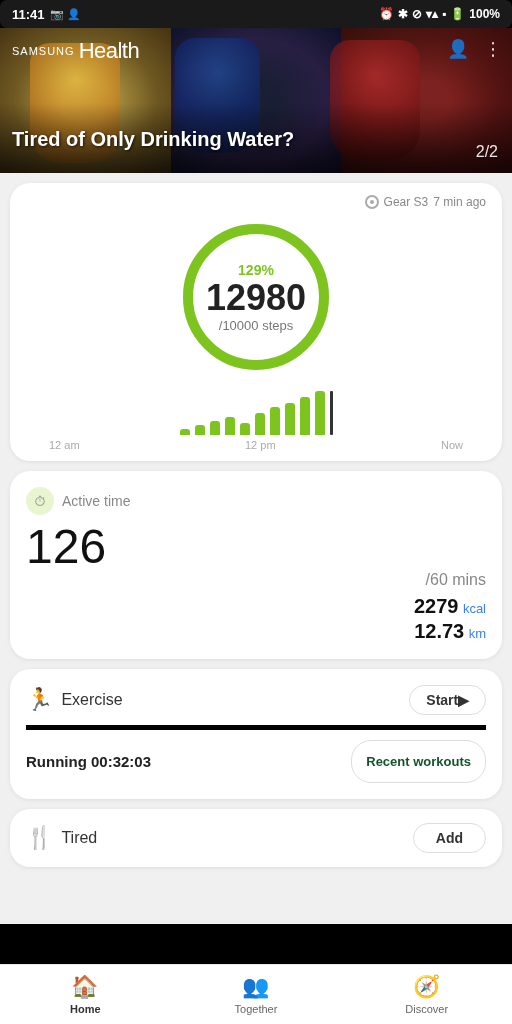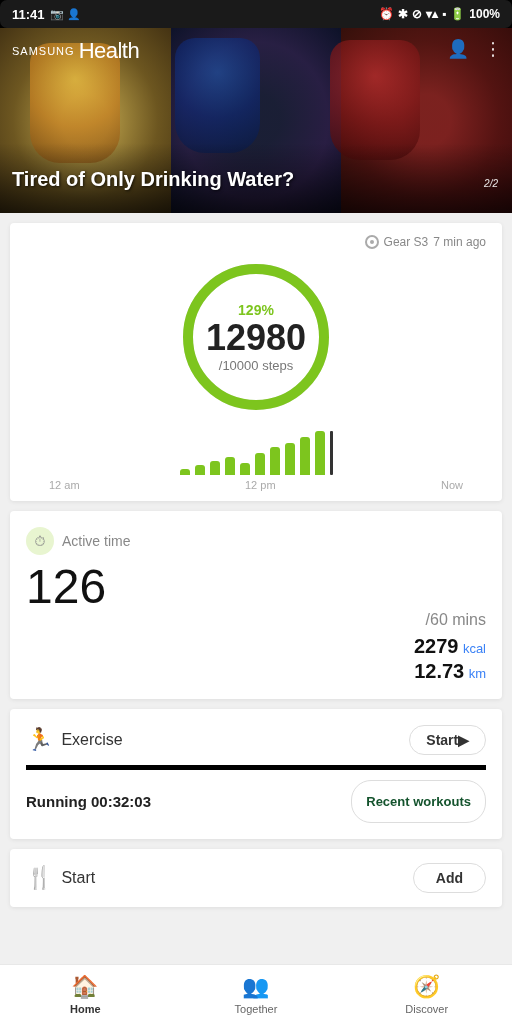--- a/index.html
+++ b/index.html
@@ -24,21 +24,21 @@
       font-size: 13px;
       font-weight: 600;
       border-radius: 7px;
     }
     .status-left { display: flex; align-items: center; gap: 6px; }
     .status-right { display: flex; align-items: center; gap: 4px; font-size: 12px; }
 
     
     .hero-banner {
       width: 100%;
-      height: 185px;
+      height: 145px;
       position: relative;
       overflow: hidden;
       background: linear-gradient(135deg, #2a4a2a 0%, #1a3a1a 50%, #3a1a1a 100%);
     }
     .hero-images {
       display: flex;
       width: 100%;
       height: 100%;
       position: absolute;
     }
@@ -113,42 +113,41 @@
     .hero-title {
       position: absolute;
       bottom: 22px; left: 12px;
       color: #fff;
       font-size: 20px;
       font-weight: 700;
       text-shadow: 1px 1px 3px rgba(0,0,0,0.7);
     }
     .hero-counter {
       position: absolute;
-      bottom: 24px; right: 14px;
+      bottom: 12px; right: 14px;
       color: #fff;
-      font-size: 10px;
+      font-size: 16px;
       opacity: 0.9;
-      font-style: italic;
     }
 
     
     .main-content {
       background: #f0f0f0;
       height: calc(1024px - 28px - 185px - 60px);
       overflow-y: auto;
       padding: 10px;
       display: flex;
       flex-direction: column;
       gap: 10px;
     }
 
     
     .card {
       background: #fff;
-      border-radius: 4px;
+      border-radius: 20px;
       padding: 16px;
       box-shadow: 0 1px 4px rgba(0,0,0,0.08);
     }
 
     
     .steps-card {
       display: flex;
       flex-direction: column;
       align-items: center;
       padding: 12px 16px 10px;
@@ -483,21 +482,21 @@
       <span class="running-info">Running  00:32:03</span>
       <button class="recent-btn">
         <span>Recent workouts</span>
       </button>
     </div>
   </div>
 
   <div class="card food-card">
     <div class="food-left">
       <span class="food-icon">🍴</span>
-      <span>Start</span>
+      <span>Tired</span>
     </div>
     <button class="add-btn">
       <span>Add</span>
     </button>
   </div>
 
 </div>
 
 <div class="bottom-nav">
   <div class="nav-item">

